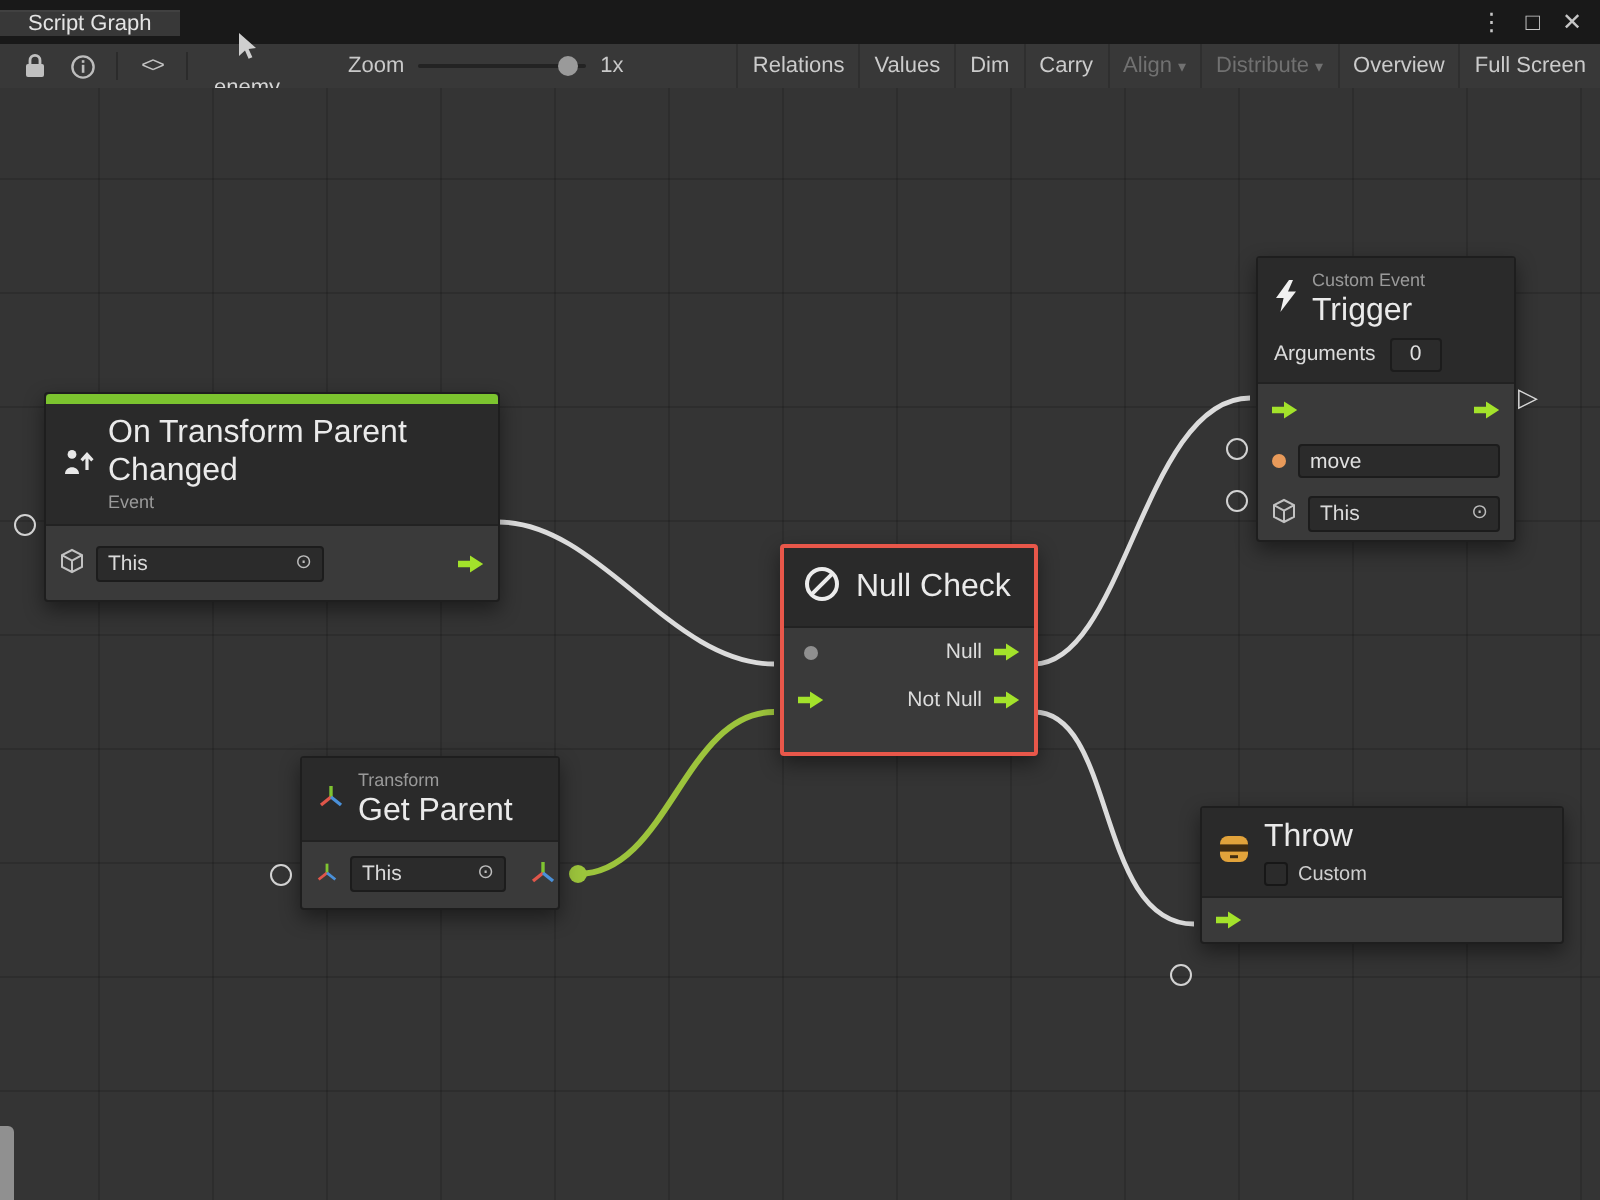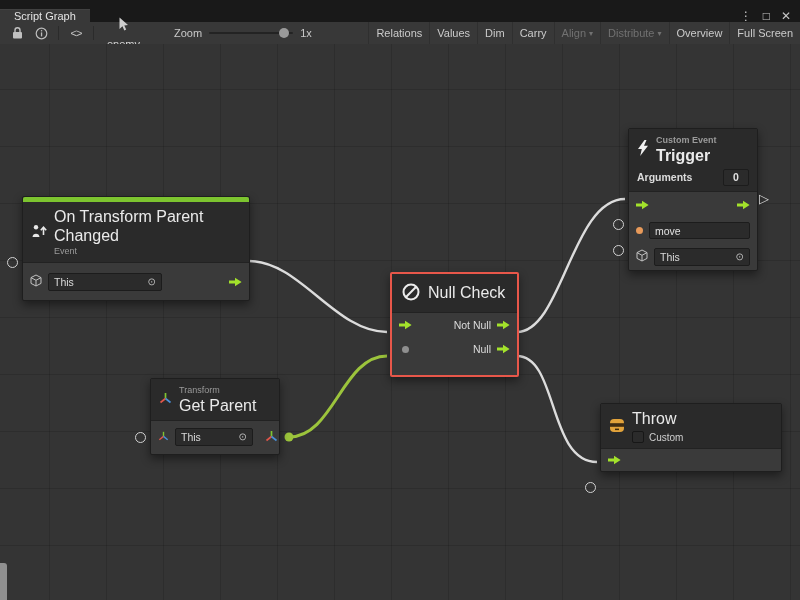--- a/index.html
+++ b/index.html
@@ -1,21 +1,21 @@
 <!DOCTYPE html>
 <html><head>
 <meta charset="utf-8">
 <style>
   html,body{margin:0;padding:0;}
   body{
     width:800px;height:600px;overflow:hidden;background:#191919;
     font-family:"Liberation Sans",sans-serif;font-size:11px;color:#d2d2d2;
     -webkit-font-smoothing:antialiased;user-select:none;
   }
-  .titlebar{height:22px;background:#191919;display:flex;align-items:flex-end;}
+  .titlebar{height:22px;background:#191919;display:flex;align-items:center;}
   .tab{background:#383838;padding:0 14px;display:flex;align-items:center;color:#e4e4e4;border-top:1px solid #414141;}
   .win-controls{margin-left:auto;display:flex;align-items:center;gap:11px;padding-right:9px;color:#c6c6c6;font-size:12px;}
   .wicon{cursor:default;line-height:1;}
 
   .toolbar{height:22px;background:#383838;display:flex;align-items:center;border-bottom:1px solid #222;padding-left:5px;}
   .ticon{width:24px;height:20px;display:flex;align-items:center;justify-content:center;}
   .tsep{width:1px;height:14px;background:#2b2b2b;margin:0 5px;}
   .code-icon{color:#c4c4c4;font-size:11px;letter-spacing:-1px;}
   .graph-name{display:flex;align-items:center;gap:5px;color:#d6d6d6;padding:0 8px;flex-direction:column;}
   .zoom-wrap{display:flex;align-items:center;margin-left:26px;color:#c9c9c9;text-align:center;}
@@ -35,21 +35,21 @@
     background-size:57px 57px;background-position:-8px -12px;
   }
   .wires{position:absolute;left:0;top:0;}
   .wire-white{stroke:#dcdcdc;stroke-width:2.4;fill:none;}
   .wire-green{stroke:#9cc43c;stroke-width:3;fill:none;}
 
   .node{position:absolute;background:#3a3a3a;border:1px solid #1e1e1e;border-radius:2px;box-shadow:0 4px 10px rgba(0,0,0,.45);}
   .node.selected{border:2px solid #e8574a;}
   .green-bar{height:5px;background:#7cc42f;border-radius:2px 2px 0 0;}
   .nhead{background:#2a2a2a;display:flex;align-items:center;gap:7px;padding:5px 8px;border-bottom:1px solid #222;}
-  .nhead.col{flex-direction:column;align-items:stretch;gap:4px;font-weight:bold;}
+  .nhead.col{flex-direction:column;align-items:stretch;gap:4px;}
   .hline{display:flex;align-items:center;gap:7px;}
   .ntitle{font-size:16px;color:#eaeaea;line-height:1.2;}
   .nsub{font-size:9px;color:#9a9a9a;line-height:1.2;margin-top:1px;}
   .nrow{display:flex;align-items:center;gap:6px;padding:0 7px;}
   .dropdown{background:#2b2b2b;border:1px solid #1c1c1c;border-radius:2px;height:16px;display:flex;align-items:center;padding:0 5px;gap:4px;color:#dadada;font-size:10.5px;flex:0 0 auto;}
   .picker{margin-left:auto;color:#bdbdbd;font-size:10px;line-height:1;}
   .field{background:#2b2b2b;border:1px solid #1c1c1c;border-radius:2px;height:15px;display:flex;align-items:center;padding:0 5px;color:#e0e0e0;font-size:10.5px;}
   .dot-orange{width:7px;height:7px;border-radius:50%;background:#e89a5a;flex:0 0 auto;}
   .dot-gray{width:7px;height:7px;border-radius:50%;background:#8f8f8f;flex:0 0 auto;}
   .arrow{display:inline-flex;flex:0 0 auto;}
@@ -186,37 +186,37 @@
     <div class="nhead" style="padding:8px 9px;">
       <span>
         <svg width="20" height="20" viewBox="0 0 20 20">
             <circle cx="10" cy="10" r="7.5" fill="none" stroke="#ececec" stroke-width="2"></circle>
             <line x1="4.8" y1="15.2" x2="15.2" y2="4.8" stroke="#ececec" stroke-width="2"></line>
           </svg>
       </span>
       <div class="ntitle">Null Check</div>
     </div>
     <div class="nrow" style="height:24px;">
+      <span class="dot-gray" style="margin-left:3px;"></span>
+      <span class="spacer"></span>
+      <span class="port-label">Null</span>
+      <span class="arrow">
+        <svg width="13" height="10" viewBox="0 0 13 10">
+            <path d="M0 3.4 H6 V0.7 L12.6 5 L6 9.3 V6.6 H0 Z" fill="#a3e22b"></path>
+          </svg>
+      </span>
+    </div>
+    <div class="nrow" style="height:24px;">
       <span class="arrow">
         <svg width="13" height="10" viewBox="0 0 13 10">
             <path d="M0 3.4 H6 V0.7 L12.6 5 L6 9.3 V6.6 H0 Z" fill="#a3e22b"></path>
           </svg>
       </span>
       <span class="spacer"></span>
       <span class="port-label">Not Null</span>
-      <span class="arrow">
-        <svg width="13" height="10" viewBox="0 0 13 10">
-            <path d="M0 3.4 H6 V0.7 L12.6 5 L6 9.3 V6.6 H0 Z" fill="#a3e22b"></path>
-          </svg>
-      </span>
-    </div>
-    <div class="nrow" style="height:24px;">
-      <span class="dot-gray" style="margin-left:3px;"></span>
-      <span class="spacer"></span>
-      <span class="port-label">Null</span>
       <span class="arrow">
         <svg width="13" height="10" viewBox="0 0 13 10">
             <path d="M0 3.4 H6 V0.7 L12.6 5 L6 9.3 V6.6 H0 Z" fill="#a3e22b"></path>
           </svg>
       </span>
     </div>
   </div>
 
   <div class="node" style="left:150px;top:334px;width:128px;">
     <div class="nhead">
@@ -261,21 +261,21 @@
         <span>
           <svg width="12" height="16" viewBox="0 0 12 16">
               <path d="M7.5 0 L1 9 H4.8 L3.2 16 L11 5.8 H7 L9.5 0 Z" fill="#f0f0f0"></path>
             </svg>
         </span>
         <div>
           <div class="nsub">Custom Event</div>
           <div class="ntitle">Trigger</div>
         </div>
       </div>
-      <div class="hline" style="justify-content:space-between;">
+      <div class="hline" style="justify-content:flex-start;">
         <span class="port-label">Arguments</span>
         <span class="field" style="width:14px;justify-content:center;">0</span>
       </div>
     </div>
     <div class="nrow" style="height:26px;">
       <span class="arrow">
         <svg width="13" height="10" viewBox="0 0 13 10">
             <path d="M0 3.4 H6 V0.7 L12.6 5 L6 9.3 V6.6 H0 Z" fill="#a3e22b"></path>
           </svg>
       </span>

